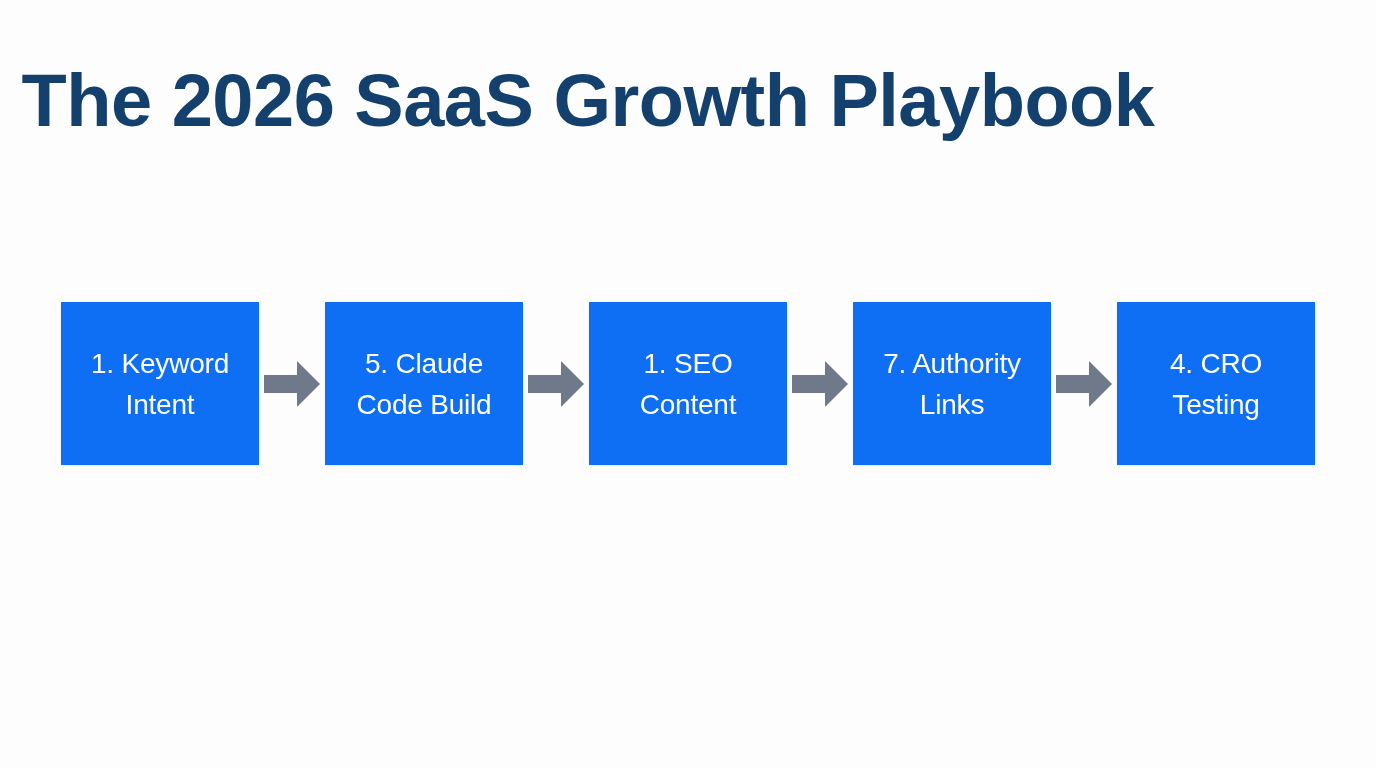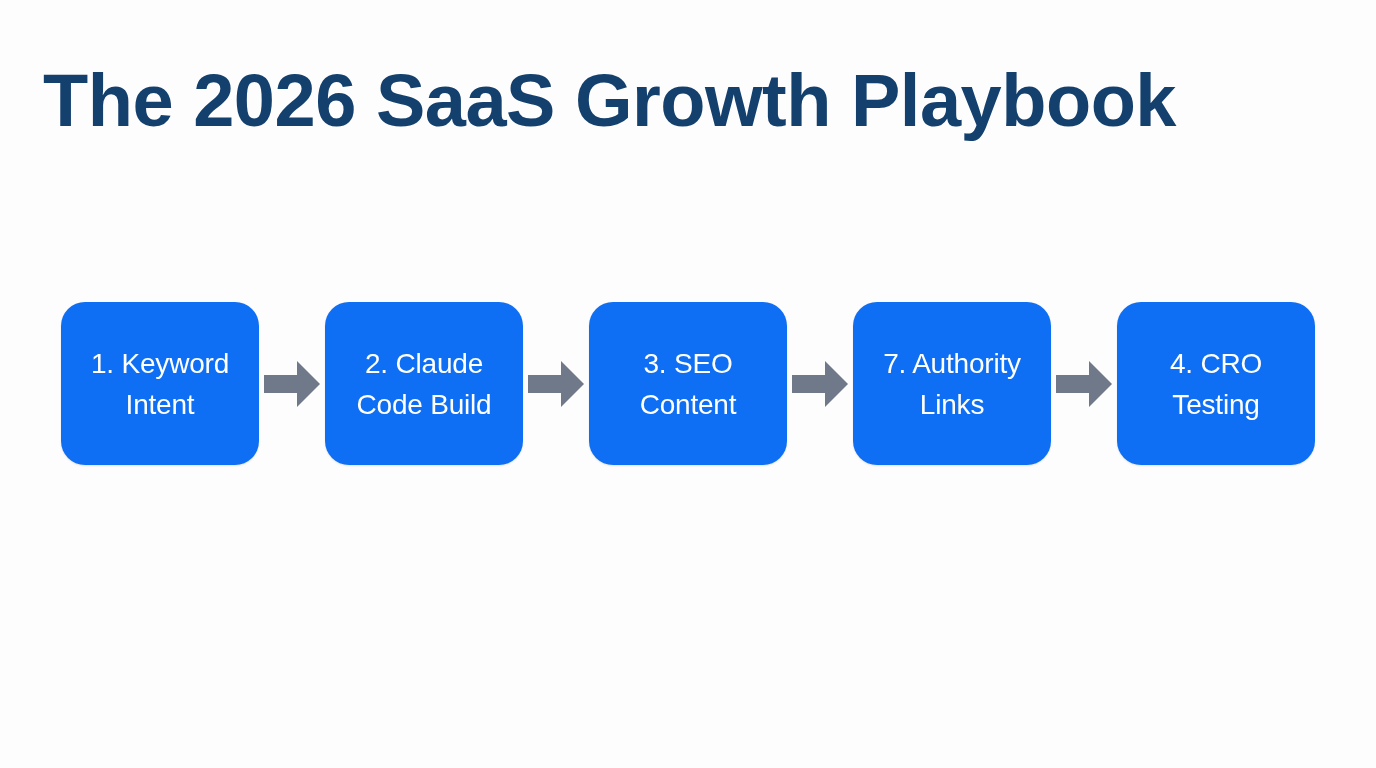--- a/index.html
+++ b/index.html
@@ -23,21 +23,21 @@
     height: 768px;
     background: #fdfdfd;
   }
 
   
   #title {
     position: absolute;
     left: 0;
     top: 62px;
     width: 1176px;
-    text-align: right;
+    text-align: center;
     font-size: 74px;
     font-weight: bold;
     line-height: 1.05;
     letter-spacing: -0.5px;
     color: #14406e;
     white-space: nowrap;
   }
 
   
   #flow {
@@ -49,21 +49,21 @@
     display: flex;
     flex-direction: row;
     align-items: center;
     justify-content: space-between;
   }
 
   .step-box {
     width: 198px;
     height: 163px;
     background: #0f6ff4;
-    border-radius: 24px;
+    border-radius: 0;
     display: flex;
     align-items: center;
     justify-content: center;
     flex: 0 0 auto;
     box-shadow: 0 1px 2px rgba(0,0,0,0.10);
   }
 
   .step-label {
     color: #ffffff;
     font-size: 28px;
@@ -103,34 +103,34 @@
 
     <div class="connector">
       <span>
         <svg width="56" height="46" viewBox="0 0 56 46" aria-hidden="true">
           <path d="M0 14 L33 14 L33 0 L56 23 L33 46 L33 32 L0 32 Z" fill="#6f798a"></path>
         </svg>
       </span>
     </div>
 
     <div class="step-box">
-      <div class="step-label">2. Claude
+      <div class="step-label">5. Claude
 Code Build</div>
     </div>
 
     <div class="connector">
       <span>
         <svg width="56" height="46" viewBox="0 0 56 46" aria-hidden="true">
           <path d="M0 14 L33 14 L33 0 L56 23 L33 46 L33 32 L0 32 Z" fill="#6f798a"></path>
         </svg>
       </span>
     </div>
 
     <div class="step-box">
-      <div class="step-label">3. SEO
+      <div class="step-label">1. SEO
 Content</div>
     </div>
 
     <div class="connector">
       <span>
         <svg width="56" height="46" viewBox="0 0 56 46" aria-hidden="true">
           <path d="M0 14 L33 14 L33 0 L56 23 L33 46 L33 32 L0 32 Z" fill="#6f798a"></path>
         </svg>
       </span>
     </div>

